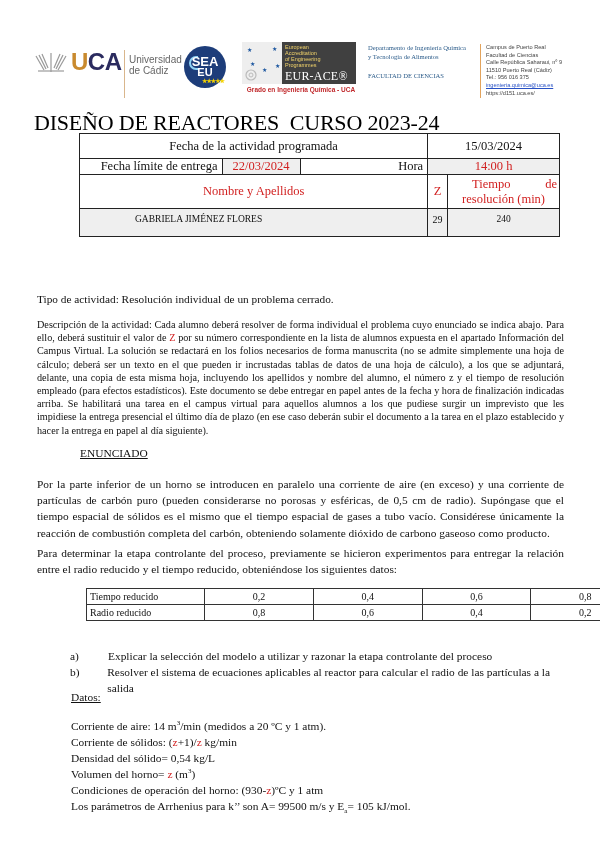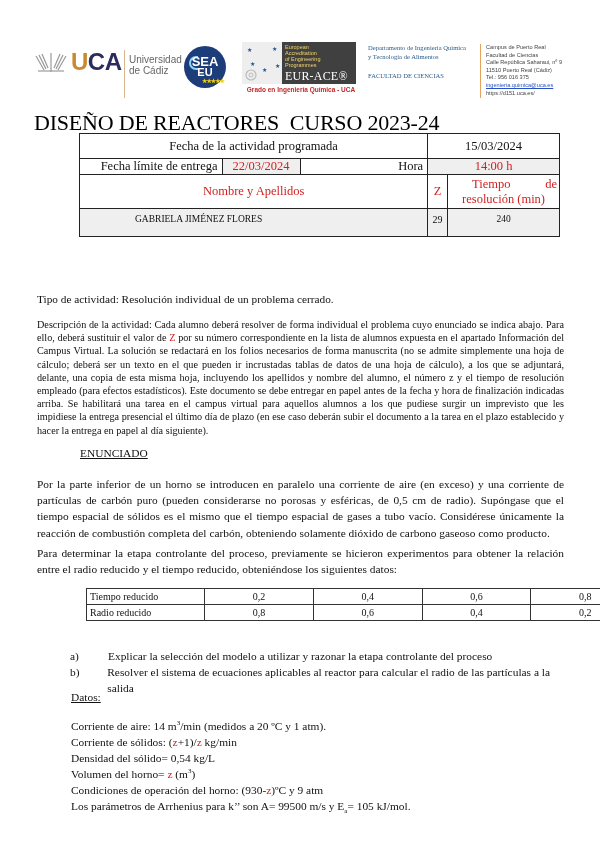--- a/index.html
+++ b/index.html
@@ -175,21 +175,21 @@
 </tbody>
   </table>
 
 <div class="para" style="top:293px;font-size:11.3px">Tipo de actividad: Resolución individual de un problema cerrado.</div>
 
 <div class="para" style="top:318px"><span>Descripción de la actividad: Cada alumno deberá resolver de forma individual el problema cuyo enunciado se indica abajo. Para ello, deberá sustituir el valor de </span><span class="red">Z</span><span> por su número correspondiente en la lista de alumnos expuesta en el apartado Información del Campus Virtual. La solución se redactará en los folios necesarios de forma manuscrita (no se admite simplemente una hoja de cálculo; deberá ser un texto en el que pueden ir incrustadas tablas de datos de una hoja de cálculo), a los que se adjuntará, delante, una copia de esta misma hoja, incluyendo los apellidos y nombre del alumno, el número z y el tiempo de resolución empleado (para efectos estadísticos). Este documento se debe entregar en papel antes de la fecha y hora de finalización indicadas arriba. Se habilitará una tarea en el campus virtual para aquellos alumnos a los que pudiese surgir un imprevisto que les impidiese la entrega presencial el último día de plazo (en ese caso deberán subir el documento a la tarea en el plazo establecido y hacer la entrega en papel al día siguiente).</span></div>
 
 <div class="para big underline" style="top:445px;left:80px;width:auto">ENUNCIADO</div>
 <div class="para big" style="top:476px">Por la parte inferior de un horno se introducen en paralelo una corriente de aire (en exceso) y una corriente de partículas de carbón puro (pueden considerarse no porosas y esféricas, de 0,5 cm de radio). Supóngase que el tiempo espacial de sólidos es el mismo que el tiempo espacial de gases a tubo vacío. Considérese únicamente la reacción de combustión completa del carbón, obteniendo solamente dióxido de carbono gaseoso como producto.</div>
 
-<div class="para big" style="top:545px">Para determinar la etapa controlante del proceso, previamente se hicieron experimentos para obtener la relación entre el radio reducido y el tiempo reducido, obteniéndose los siguientes datos:</div>
+<div class="para big" style="top:545px">Para determinar la etapa controlante del proceso, previamente se hicieron experimentos para entregar la relación entre el radio reducido y el tiempo reducido, obteniéndose los siguientes datos:</div>
 
 <table class="data-table">
   <tbody>
       <tr>
     <td class="lbl">Tiempo reducido</td>
     <td>0,2</td>
     <td>0,4</td>
     <td>0,6</td>
     <td>0,8</td>
   </tr>
@@ -213,15 +213,15 @@
     <span>Resolver el sistema de ecuaciones aplicables al reactor para calcular el radio de las partículas a la salida</span>
   </div>
 </div>
 
 <div class="datos-title">Datos:</div>
 <div class="datos">
   <div><span>Corriente de aire: 14 m</span><sup>3</sup><span>/min (medidos a 20 ºC y 1 atm).</span></div>
   <div><span>Corriente de sólidos: (</span><span class="red">z</span><span>+1)/</span><span class="red">z</span><span> kg/min</span></div>
   <div>Densidad del sólido= 0,54 kg/L</div>
   <div><span>Volumen del horno= </span><span class="red">z</span><span> (m</span><sup>3</sup><span>)</span></div>
-  <div><span>Condiciones de operación del horno: (930-</span><span class="red">z</span><span>)ºC y 9 atm</span></div>
+  <div><span>Condiciones de operación del horno: (930-</span><span class="red">z</span><span>)ºC y 1 atm</span></div>
   <div><span>Los parámetros de Arrhenius para k’’ son A= 99500 m/s y E</span><sub>a</sub><span>= 105 kJ/mol.</span></div>
 </div>
 
 </body></html>

